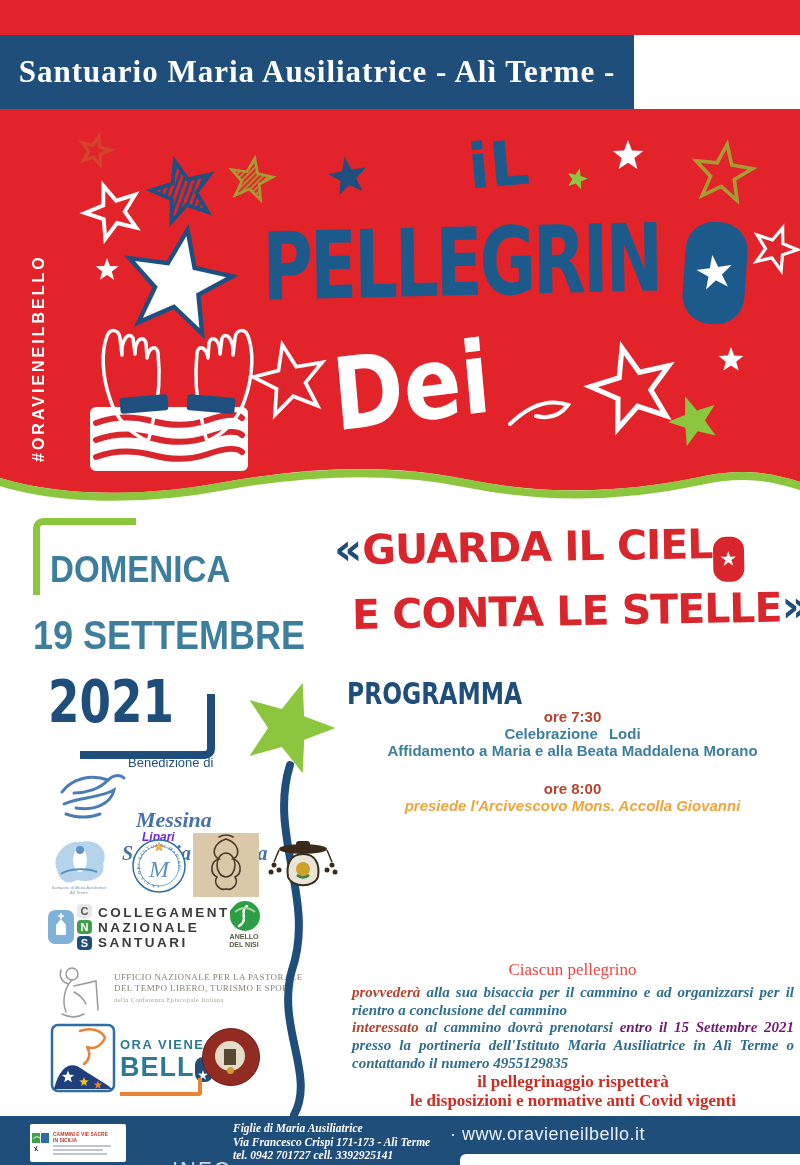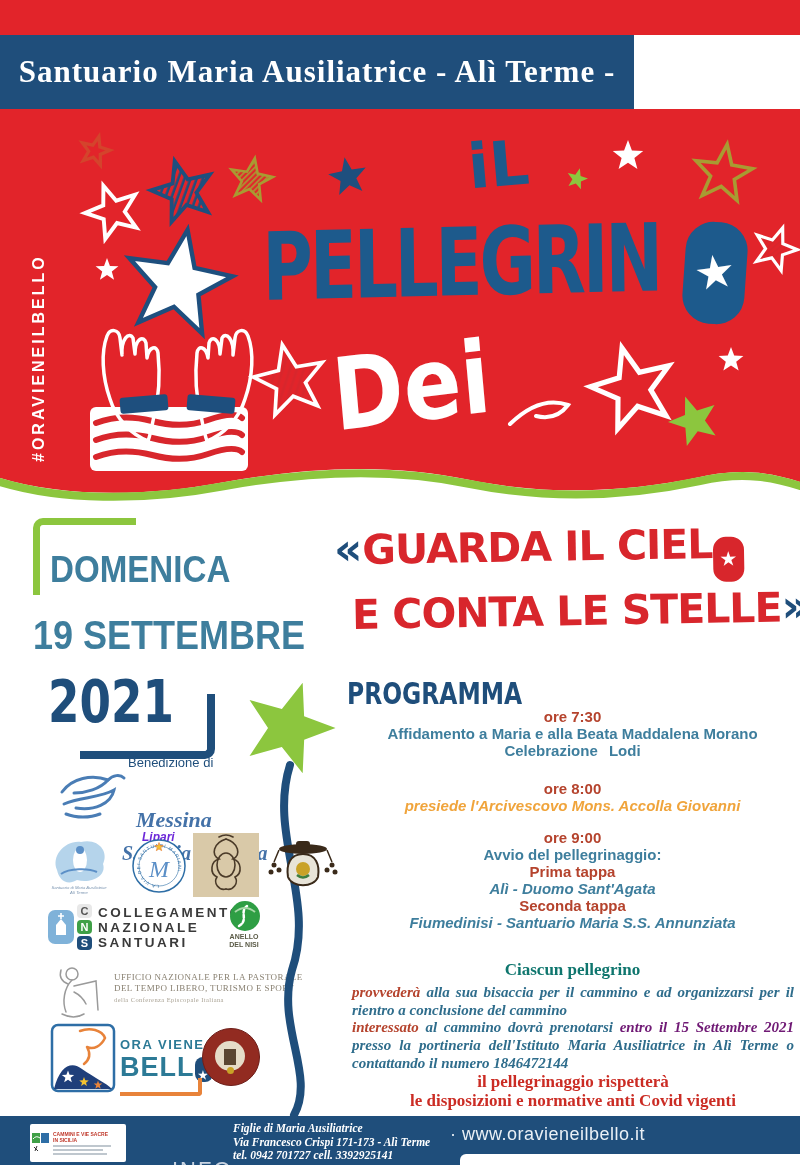--- a/index.html
+++ b/index.html
@@ -62,22 +62,22 @@
   .p-time{color:#B5432D;font-weight:bold;font-size:15px;line-height:17px;}
   .p-teal{color:#3E7E9D;font-weight:bold;font-size:15px;line-height:17px;}
   .wsp{word-spacing:7px;}
   .p-orange{color:#F0A43B;font-weight:bold;font-style:italic;font-size:15px;line-height:17px;}
   .p-stage{color:#B5432D;font-weight:bold;font-size:15px;line-height:17px;}
   .route{font-style:italic;}
   .gap13{margin-top:21px;} .gap15{margin-top:15px;}
 
   
   .serif{font-family:"Liberation Serif",serif;}
-  .note-head{left:350px;top:960px;width:445px;text-align:center;color:#0f766e;
-     font-weight:bold;font-size:17px;}
+  .note-head{left:350px;top:960px;width:445px;text-align:center;color:#ef4444;
+     font-weight:normal;font-size:17px;}
   .note-para{width:442px;text-align:justify;font-weight:bold;font-style:italic;
      font-size:15px;line-height:18px;color:#2F6D8C;}
   .lead{color:#B5432D;} .deadline{color:#701a75;}
   .covid{left:352px;top:1072px;width:442px;text-align:center;color:#CB2C24;
      font-weight:bold;font-size:17px;line-height:19px;}
 
   
   .arci-text{left:128px;top:756px;color:#1F4E7B;line-height:1.0;}
   .arci-l1{font-size:13px;}
   .arci-l2{font-family:"Liberation Serif",serif;font-style:italic;font-weight:bold;
@@ -210,43 +210,35 @@
     <span class="q-mark">«</span><span class="q-text">GUARDA IL CIEL</span><span class="q-oblock"><span class="star-glyph">★</span></span>
   </div>
   <div class="abs quote l2">
     <span class="q-text">E CONTA LE STELLE</span><span class="q-mark">»</span>
   </div>
 
   <div class="abs prog-head">PROGRAMMA</div>
   <div class="abs program">
     <div>
       <div class="p-time">ore 7:30</div>
+      <div class="p-teal wsp">Celebrazione Lodi</div>
       <div class="p-teal">Affidamento a Maria e alla Beata Maddalena Morano</div>
-      <div class="p-teal wsp">Celebrazione Lodi</div>
     </div>
     <div class="gap13">
       <div class="p-time">ore 8:00</div>
       <div class="p-orange">presiede l'Arcivescovo Mons. Accolla Giovanni</div>
     </div>
-    <div class="gap15">
-      <div class="p-time">ore 9:00</div>
-      <div class="p-teal">Avvio del pellegrinaggio:</div>
-      <div class="p-stage">Prima tappa</div>
-      <div class="p-teal route">Alì - Duomo Sant'Agata</div>
-      <div class="p-stage">Seconda tappa</div>
-      <div class="p-teal route">Fiumedinisi - Santuario Maria S.S. Annunziata</div>
-    </div>
   </div>
 
   <div class="abs note-head serif">Ciascun pellegrino</div>
   <div class="abs note-para serif" style="left:352px;top:983px;">
     <span class="lead">provvederà</span><span> alla sua bisaccia per il cammino e ad organizzarsi per il rientro a conclusione del cammino</span>
   </div>
   <div class="abs note-para serif" style="left:352px;top:1018px;">
-    <span class="lead">interessato</span><span> al cammino dovrà prenotarsi </span><span class="deadline">entro il 15 Settembre 2021</span><span> presso la portineria dell'Istituto Maria Ausiliatrice in Alì Terme o contattando il numero 1846472144</span>
+    <span class="lead">interessato</span><span> al cammino dovrà prenotarsi </span><span class="deadline">entro il 15 Settembre 2021</span><span> presso la portineria dell'Istituto Maria Ausiliatrice in Alì Terme o contattando il numero 4955129835</span>
   </div>
   <div class="abs covid serif">
     <div>il pellegrinaggio rispetterà</div>
     <div>le disposizioni e normative anti Covid vigenti</div>
   </div>
 
   <svg class="abs" style="left:50px;top:752px;" width="80" height="80" viewBox="0 0 80 80">
     <g fill="none" stroke="#4A7DB5" stroke-width="3" stroke-linecap="round">
       <path d="M12,40 C22,26 42,22 58,28 C50,37 36,41 24,41"></path>
       <path d="M14,52 C30,45 50,46 64,38 C61,52 44,59 26,56"></path>

